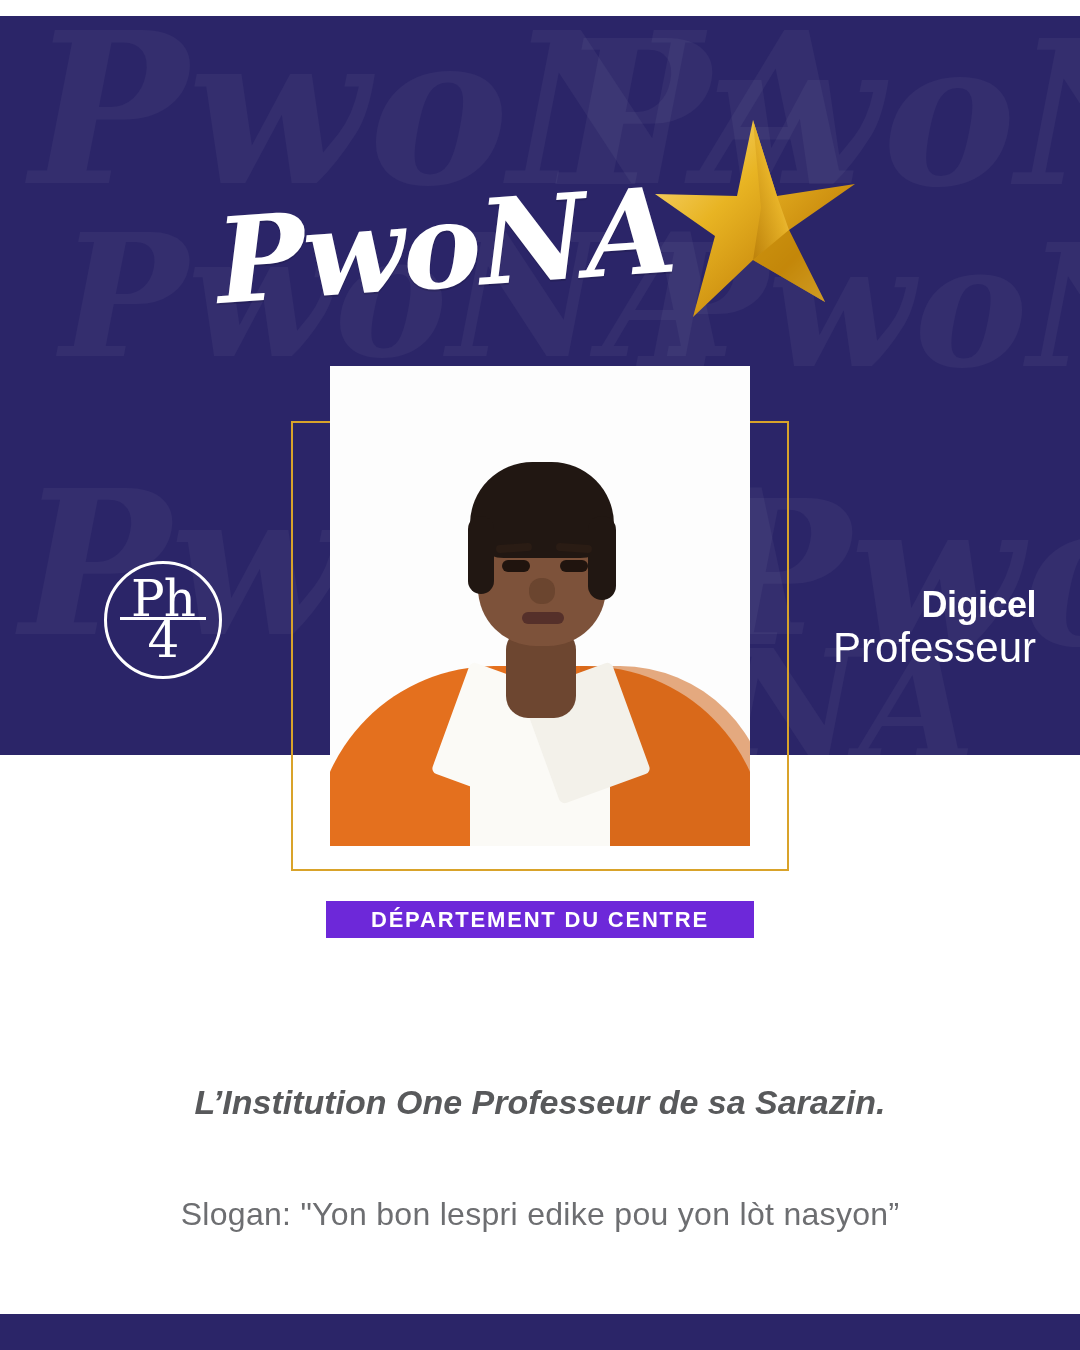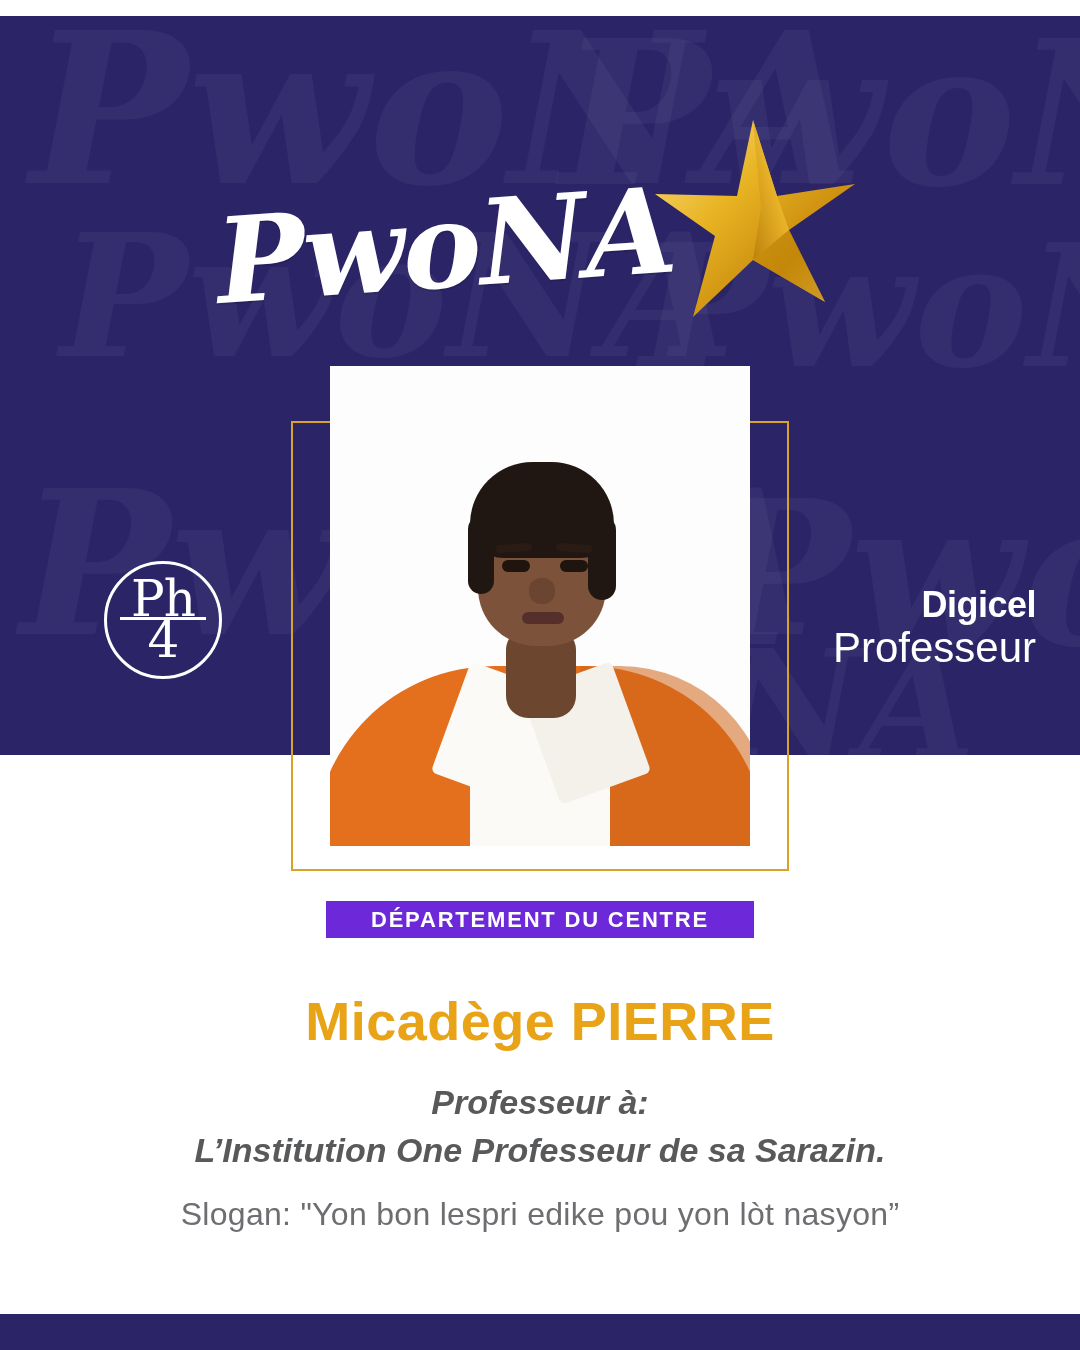--- a/index.html
+++ b/index.html
@@ -319,24 +319,22 @@
       <div class="p-eye-r"></div>
       <div class="p-nose"></div>
       <div class="p-mouth"></div>
     </div>
   </div>
 
   <div class="ribbon">
     <span class="ribbon-text">DÉPARTEMENT DU CENTRE</span>
   </div>
 
-  <div class="name">Micadège  PIERRE</div>
 
   <div class="role">
-    <div>Professeur à:</div>
     <div>L’Institution One Professeur de sa Sarazin.</div>
   </div>
 
   <div class="slogan">Slogan: "Yon bon lespri edike  pou  yon lòt nasyon”</div>
 
   <div class="bottom-bar"></div>
 
 </div>
 
 </body></html>

